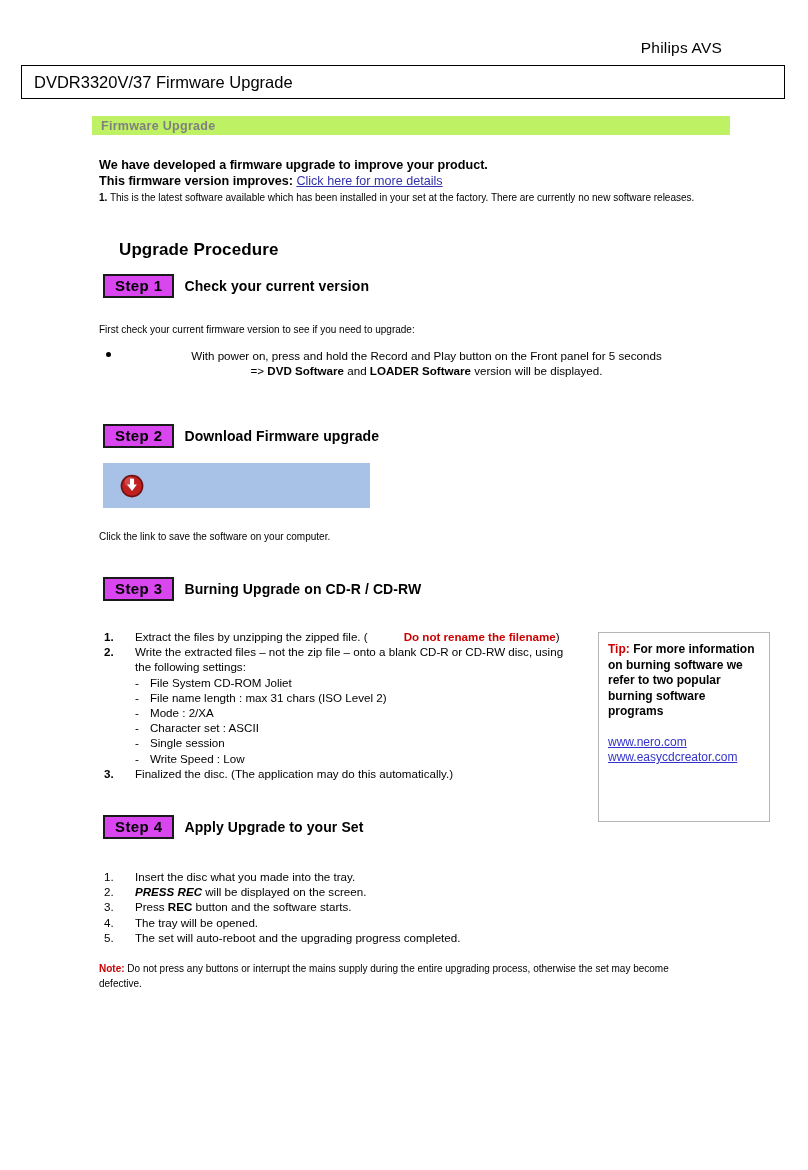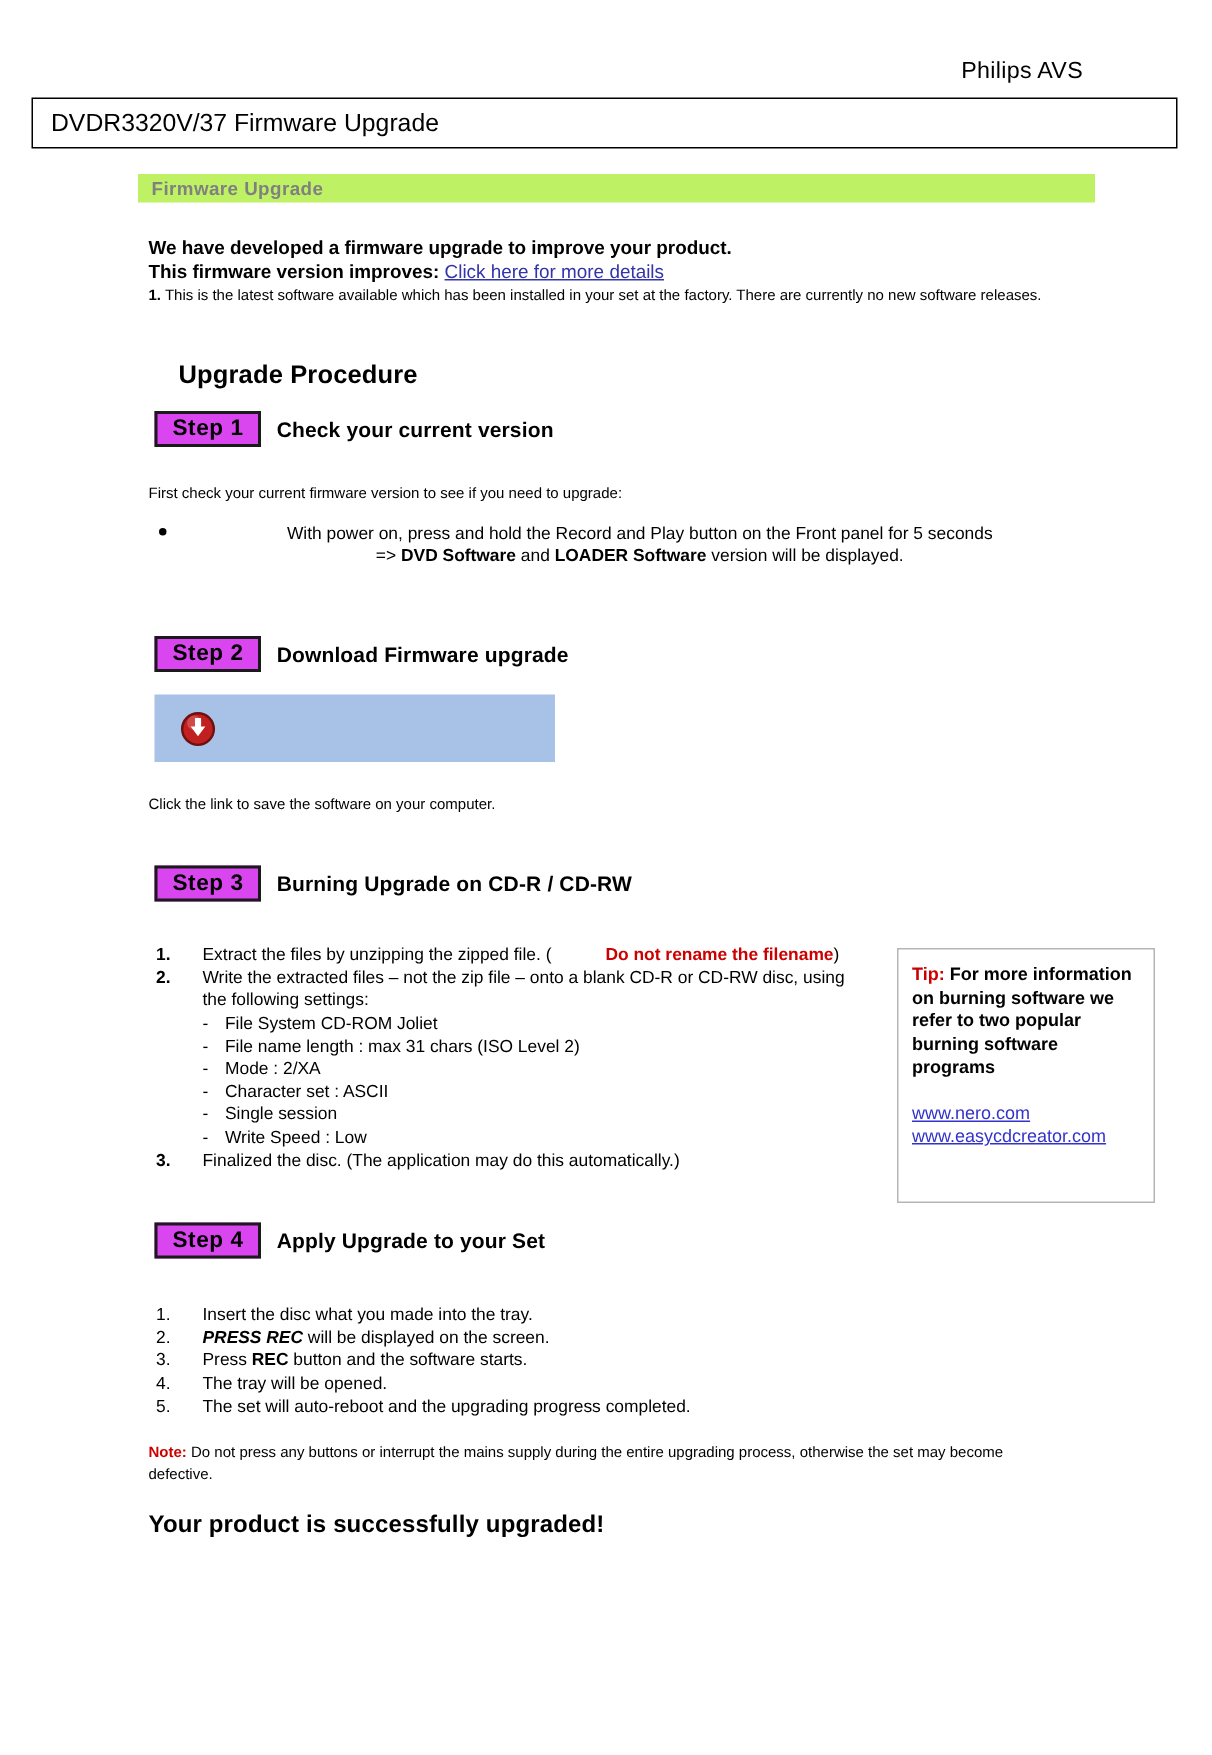--- a/index.html
+++ b/index.html
@@ -191,21 +191,21 @@
     letter-spacing: 0.7px;
     display: block;
   }
 
   
   .tip-box {
     position: absolute;
     left: 598px;
     top: 632px;
     width: 172px;
-    height: 170px;
+    height: 190px;
     border: 1px solid #b5b5b5;
     box-sizing: border-box;
     padding: 9px 8px 0 9px;
     background: #fff;
   }
   .tip-text {
     font-family: "Liberation Sans", sans-serif;
     font-size: 12px;
     font-weight: bold;
     line-height: 15.5px;
@@ -362,15 +362,14 @@
         <span>The set will auto-reboot and the upgrading progress completed.</span>
       </li>
     </ol>
   </div>
 
   <p class="p small blk" style="left:99px; top:961px; width:612px;">
     <b class="red">Note:</b>
     <span>Do not press any buttons or interrupt the mains supply during the entire upgrading process, otherwise the set may become defective.</span>
   </p>
 
-  <h2 class="heading blk" style="left:99px; top:1008px; font-size:16px;">Your product is successfully upgraded!</h2>
 
 </div>
 
 </body></html>

